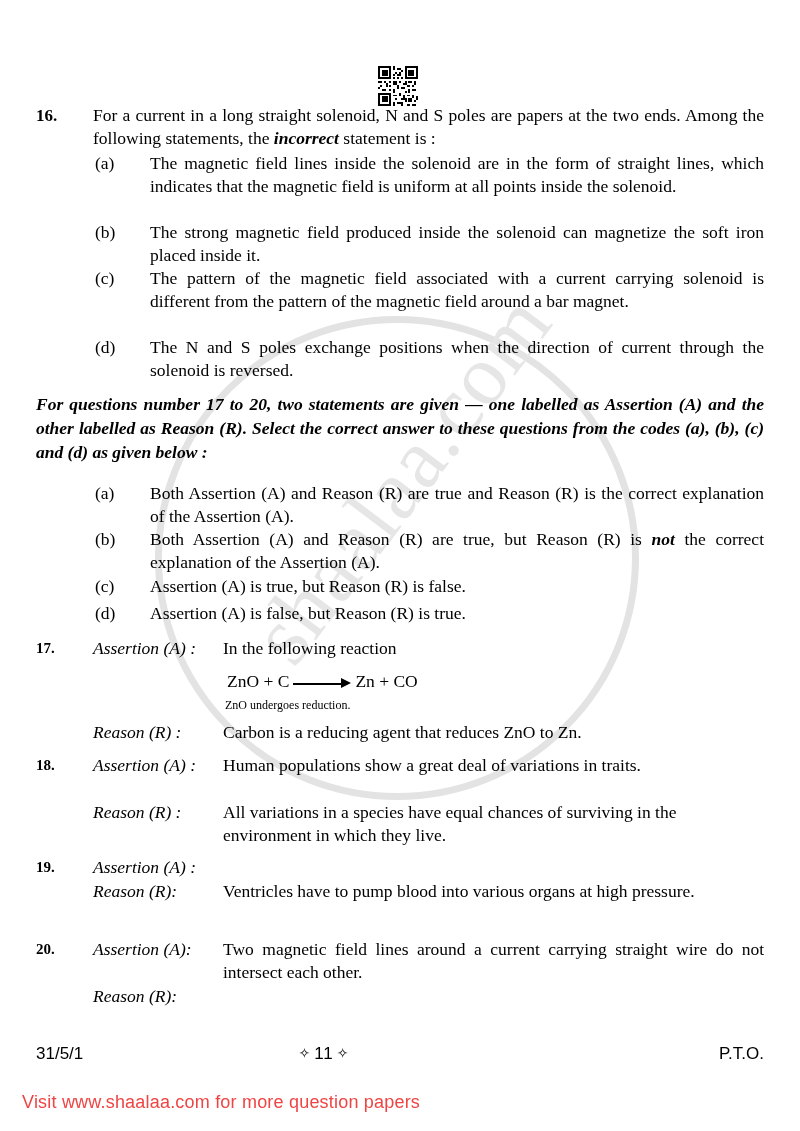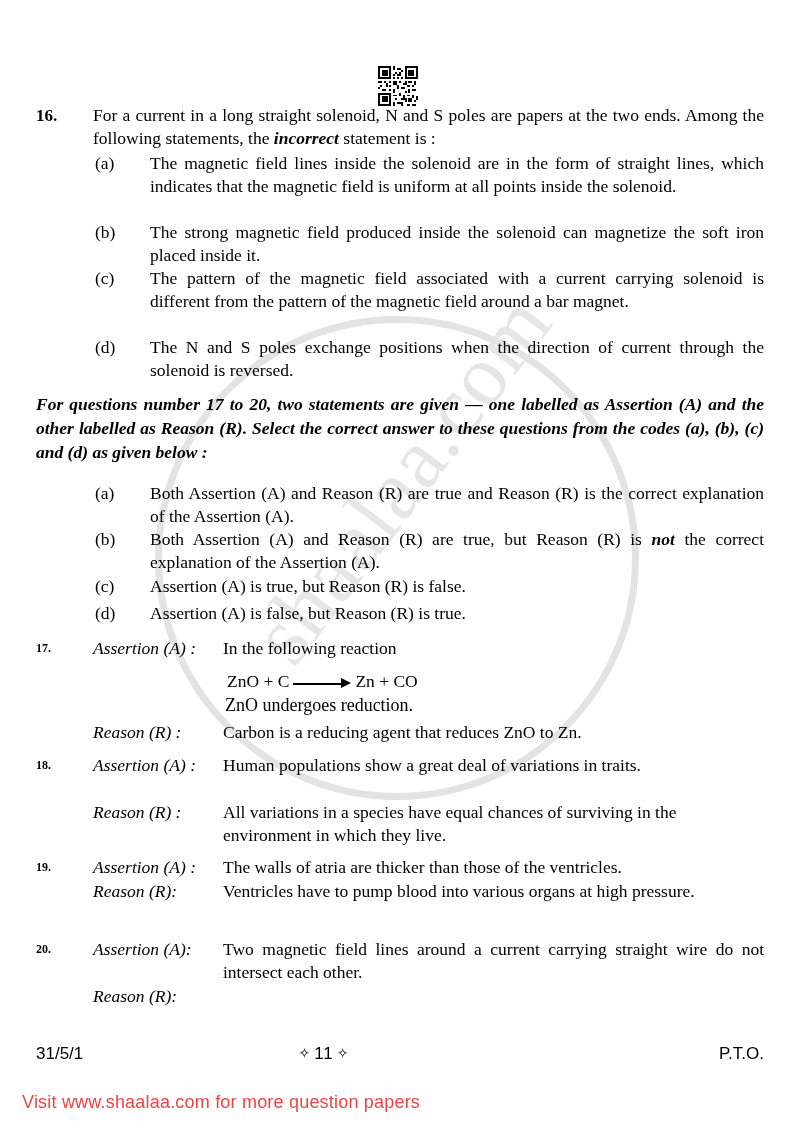--- a/index.html
+++ b/index.html
@@ -119,21 +119,21 @@
 
   .arow {
     position: absolute;
     display: flex;
     align-items: flex-start;
   }
   .arow .anum {
     width: 57px;
     flex: 0 0 57px;
     font-weight: bold;
-    font-size: 12px;
+    font-size: 15px;
     line-height: 23px;
   }
   .arow .alabel {
     flex: 0 0 auto;
     font-style: italic;
     font-size: 17.5px;
     line-height: 23px;
   }
   .arow .atext {
     flex: 1 1 auto;
@@ -168,21 +168,21 @@
     position: absolute;
     right: 0; top: 0px;
     width: 0; height: 0;
     border-top: 5.5px solid transparent;
     border-bottom: 5.5px solid transparent;
     border-left: 10px solid #000;
   }
 
   .plain {
     position: absolute;
-    font-size: 18px;
+    font-size: 12px;
     line-height: 23px;
     white-space: nowrap;
   }
 
   
   #footer {
     position: absolute;
     left: 0;
     top: 1044px;
     width: 800px;
@@ -380,21 +380,20 @@
 
   <div class="arow" style="left:36px; top:801px; width:728px;">
     <div class="anum"></div>
     <div class="alabel" style="width:130px; flex:0 0 130px;">Reason (R) :</div>
     <div class="atext nojust">All variations in a species have equal chances of surviving in the environment in which they live.</div>
   </div>
 
   <div class="arow" style="left:36px; top:856px; width:728px;">
     <div class="anum">19.</div>
     <div class="alabel" style="width:130px; flex:0 0 130px;">Assertion (A) :</div>
-    <div class="atext nojust">The walls of atria are thicker than those of the ventricles.</div>
   </div>
 
   <div class="arow" style="left:36px; top:880px; width:728px;">
     <div class="anum"></div>
     <div class="alabel" style="width:130px; flex:0 0 130px;">Reason (R):</div>
     <div class="atext nojust">Ventricles have to pump blood into various organs at high pressure.</div>
   </div>
 
   <div class="arow" style="left:36px; top:938px; width:728px;">
     <div class="anum">20.</div>

